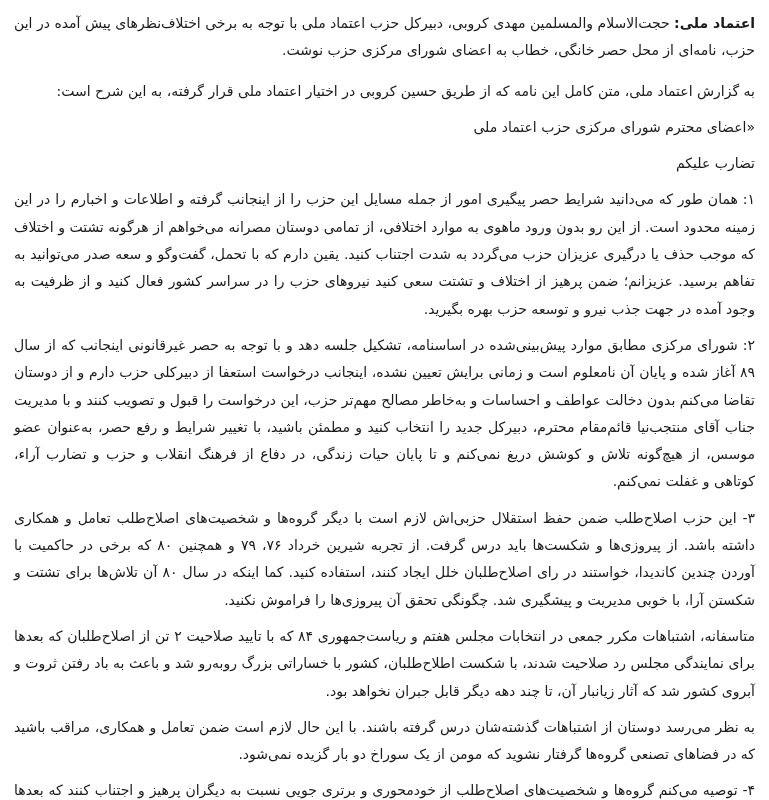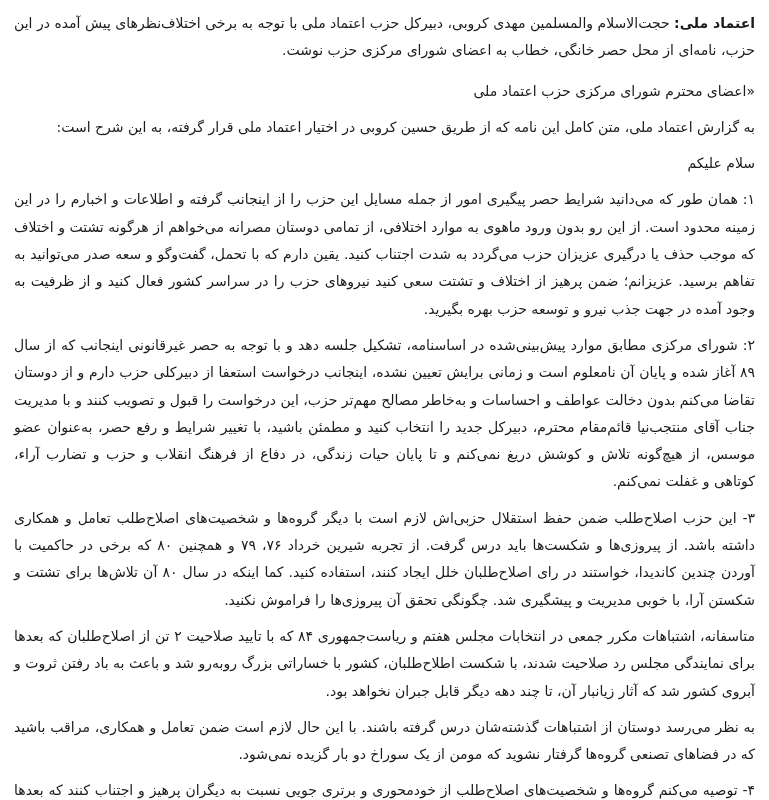--- a/index.html
+++ b/index.html
@@ -34,25 +34,25 @@
     font-weight: bold;
   }
 </style>
 </head>
 <body>
 
 <div class="page">
 
   <p class="para lead"><span class="lead-label">اعتماد ملی:</span><span> حجت‌الاسلام والمسلمین مهدی کروبی، دبیرکل حزب اعتماد ملی با توجه به برخی اختلاف‌نظرهای پیش آمده در این حزب، نامه‌ای از محل حصر خانگی، خطاب به اعضای شورای مرکزی حزب نوشت.</span></p>
 
+  <p class="para">به گزارش اعتماد ملی، متن کامل این نامه که از طریق حسین کروبی در اختیار اعتماد ملی قرار گرفته، به این شرح است:</p>
+
   <p class="para">«اعضای محترم شورای مرکزی حزب اعتماد ملی</p>
 
-  <p class="para">به گزارش اعتماد ملی، متن کامل این نامه که از طریق حسین کروبی در اختیار اعتماد ملی قرار گرفته، به این شرح است:</p>
-
-  <p class="para">سلام علیکم</p>
+  <p class="para">تضارب علیکم</p>
 
 
   <p class="para">۱: همان طور که می‌دانید شرایط حصر پیگیری امور از جمله مسایل این حزب را از اینجانب گرفته و اطلاعات و اخبارم را در این زمینه محدود است. از این رو بدون ورود ماهوی به موارد اختلافی، از تمامی دوستان مصرانه می‌خواهم از هرگونه تشتت و اختلاف که موجب حذف یا درگیری عزیزان حزب می‌گردد به شدت اجتناب کنید. یقین دارم که با تحمل، گفت‌وگو و سعه صدر می‌توانید به تفاهم برسید. عزیزانم؛ ضمن پرهیز از اختلاف و تشتت سعی کنید نیروهای حزب را در سراسر کشور فعال کنید و از ظرفیت به وجود آمده در جهت جذب نیرو و توسعه حزب بهره بگیرید.</p>
 
   <p class="para">۲: شورای مرکزی مطابق موارد پیش‌بینی‌شده در اساسنامه، تشکیل جلسه دهد و با توجه به حصر غیرقانونی اینجانب که از سال ۸۹ آغاز شده و پایان آن نامعلوم است و زمانی برایش تعیین نشده، اینجانب درخواست استعفا از دبیرکلی حزب دارم و از دوستان تقاضا می‌کنم بدون دخالت عواطف و احساسات و به‌خاطر مصالح مهم‌تر حزب، این درخواست را قبول و تصویب کنند و با مدیریت جناب آقای منتجب‌نیا قائم‌مقام محترم، دبیرکل جدید را انتخاب کنید و مطمئن باشید، با تغییر شرایط و رفع حصر، به‌عنوان عضو موسس، از هیچ‌گونه تلاش و کوشش دریغ نمی‌کنم و تا پایان حیات زندگی، در دفاع از فرهنگ انقلاب و حزب و تضارب آراء، کوتاهی و غفلت نمی‌کنم.</p>
 
   <p class="para">۳- این حزب اصلاح‌طلب ضمن حفظ استقلال حزبی‌اش لازم است با دیگر گروه‌ها و شخصیت‌های اصلاح‌طلب تعامل و همکاری داشته باشد. از پیروزی‌ها و شکست‌ها باید درس گرفت. از تجربه شیرین خرداد ۷۶، ۷۹ و همچنین ۸۰ که برخی در حاکمیت با آوردن چندین کاندیدا، خواستند در رای اصلاح‌طلبان خلل ایجاد کنند، استفاده کنید. کما اینکه در سال ۸۰ آن تلاش‌ها برای تشتت و شکستن آرا، با خوبی مدیریت و پیشگیری شد. چگونگی تحقق آن پیروزی‌ها را فراموش نکنید.</p>
 
   <p class="para">متاسفانه، اشتباهات مکرر جمعی در انتخابات مجلس هفتم و ریاست‌جمهوری ۸۴ که با تایید صلاحیت ۲ تن از اصلاح‌طلبان که بعدها برای نمایندگی مجلس رد صلاحیت شدند، با شکست اطلاح‌طلبان، کشور با خساراتی بزرگ روبه‌رو شد و باعث به باد رفتن ثروت و آبروی کشور شد که آثار زیانبار آن، تا چند دهه دیگر قابل جبران نخواهد بود.</p>
 

